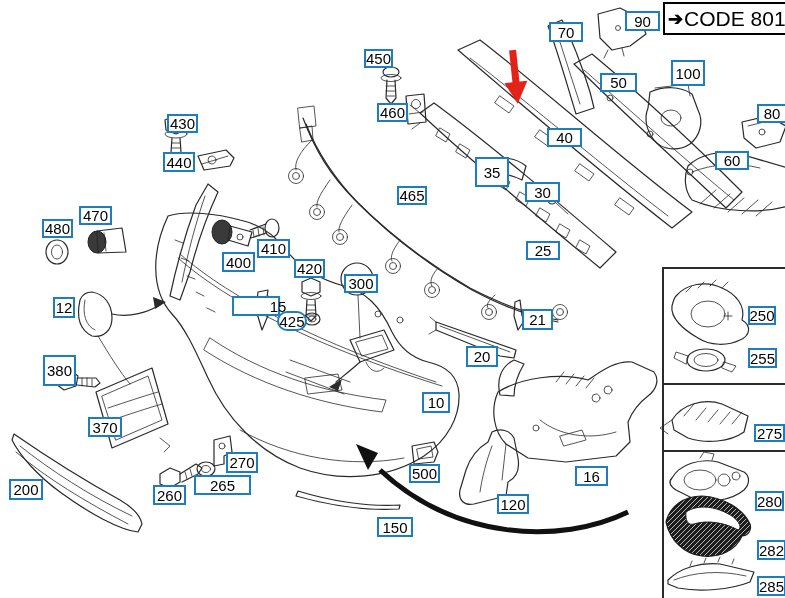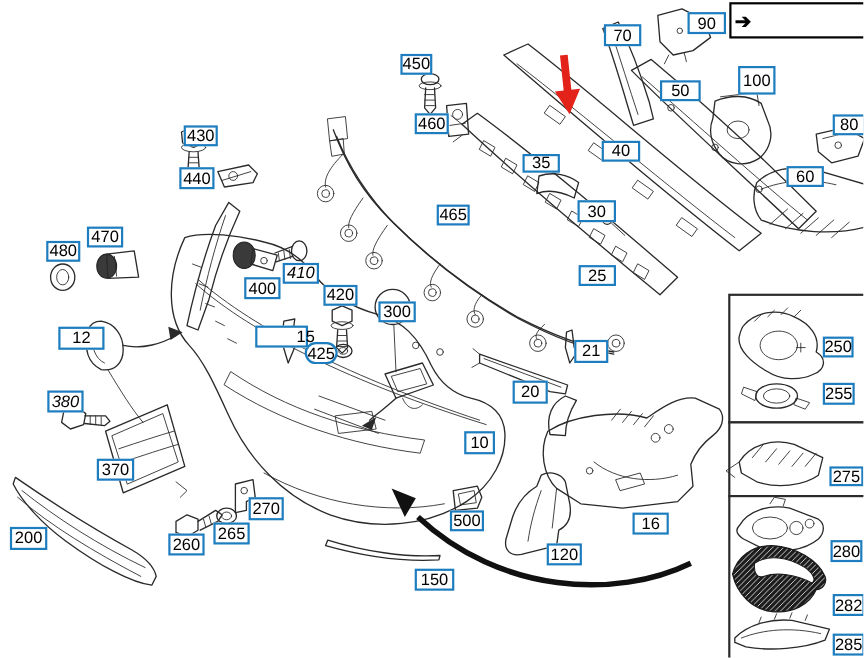--- a/index.html
+++ b/index.html
@@ -312,52 +312,53 @@
     </g>
     <g>
       <path class="ln" d="M668,580 C680,568 700,562 720,564 L754,572 L750,582 C730,590 700,592 678,588 L668,584 Z"></path>
       <path class="lnthin" d="M674,580 C694,572 720,570 746,576"></path>
       <path class="lnthin" d="M690,566 l2,-5 M704,563 l2,-5 M718,562 l2,-5 M732,564 l2,-5"></path>
     </g>
   </svg>
 
   <div id="banner">
     <span class="arr">➔</span>
+    <span>CODE 801</span>
   </div>
 
   <div id="callouts">
       <div class="callout" style="left: 625px; top: 11px; width: 35px; height: 20px;">90</div>
       <div class="callout" style="left: 549px; top: 22px; width: 34px; height: 20px;">70</div>
       <div class="callout" style="left: 671px; top: 60px; width: 34px; height: 26px;">100</div>
       <div class="callout" style="left: 600px; top: 73px; width: 37px; height: 19px;">50</div>
       <div class="callout" style="left: 757px; top: 104px; width: 30px; height: 19px;">80</div>
       <div class="callout" style="left: 715px; top: 151px; width: 34px; height: 19px;">60</div>
       <div class="callout" style="left: 547px; top: 128px; width: 35px; height: 19px;">40</div>
-      <div class="callout" style="left: 475px; top: 140px; width: 34px; height: 17px;">35</div>
+      <div class="callout" style="left: 475px; top: 157px; width: 34px; height: 30px;">35</div>
       <div class="callout" style="left: 525px; top: 182px; width: 35px; height: 20px;">30</div>
       <div class="callout" style="left: 526px; top: 241px; width: 34px; height: 19px;">25</div>
       <div class="callout" style="left: 364px; top: 49px; width: 29px; height: 19px;">450</div>
       <div class="callout" style="left: 377px; top: 103px; width: 31px; height: 19px;">460</div>
       <div class="callout" style="left: 167px; top: 114px; width: 31px; height: 19px;">430</div>
       <div class="callout" style="left: 163px; top: 152px; width: 32px; height: 20px;">440</div>
       <div class="callout" style="left: 397px; top: 186px; width: 30px; height: 19px;">465</div>
       <div class="callout" style="left: 42px; top: 219px; width: 31px; height: 19px;">480</div>
       <div class="callout" style="left: 79px; top: 206px; width: 33px; height: 19px;">470</div>
       <div class="callout" style="left: 222px; top: 252px; width: 33px; height: 20px;">400</div>
-      <div class="callout" style="left: 257px; top: 239px; width: 33px; height: 19px; font-style: italic;">410</div>
+      <div class="callout" style="left: 257px; top: 239px; width: 33px; height: 19px;">410</div>
       <div class="callout" style="left: 294px; top: 259px; width: 31px; height: 19px;">420</div>
       <div class="callout" style="left: 277px; top: 311px; width: 30px; height: 20px; border-radius: 10px;">425</div>
       <div class="callout" style="left: 232px; top: 296px; width: 31px; height: 20px; padding-left: 44px;">15</div>
-      <div class="callout" style="left: 53px; top: 297px; width: 42px; height: 21px;">12</div>
+      <div class="callout" style="left: 53px; top: 297px; width: 22px; height: 21px;">12</div>
       <div class="callout" style="left: 344px; top: 274px; width: 34px; height: 19px;">300</div>
-      <div class="callout" style="left: 43px; top: 355px; width: 33px; height: 20px; font-style: italic;">380</div>
+      <div class="callout" style="left: 43px; top: 355px; width: 33px; height: 31px;">380</div>
       <div class="callout" style="left: 88px; top: 417px; width: 34px; height: 20px;">370</div>
       <div class="callout" style="left: 9px; top: 479px; width: 34px; height: 21px;">200</div>
       <div class="callout" style="left: 153px; top: 485px; width: 33px; height: 20px;">260</div>
-      <div class="callout" style="left: 194px; top: 475px; width: 33px; height: 20px;">265</div>
+      <div class="callout" style="left: 194px; top: 475px; width: 57px; height: 20px;">265</div>
       <div class="callout" style="left: 226px; top: 452px; width: 32px; height: 21px;">270</div>
       <div class="callout" style="left: 422px; top: 392px; width: 28px; height: 21px;">10</div>
       <div class="callout" style="left: 466px; top: 346px; width: 32px; height: 21px;">20</div>
       <div class="callout" style="left: 522px; top: 309px; width: 31px; height: 21px;">21</div>
       <div class="callout" style="left: 575px; top: 466px; width: 33px; height: 20px;">16</div>
       <div class="callout" style="left: 409px; top: 464px; width: 31px; height: 19px;">500</div>
       <div class="callout" style="left: 377px; top: 517px; width: 36px; height: 20px;">150</div>
       <div class="callout" style="left: 497px; top: 494px; width: 32px; height: 20px;">120</div>
       <div class="callout" style="left: 748px; top: 306px; width: 28px; height: 19px;">250</div>
       <div class="callout" style="left: 748px; top: 348px; width: 29px; height: 20px;">255</div>

